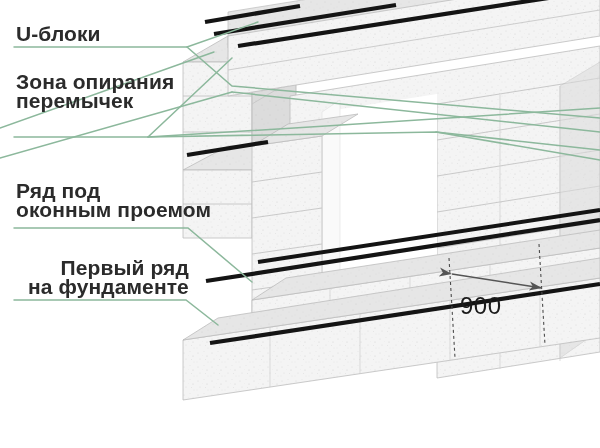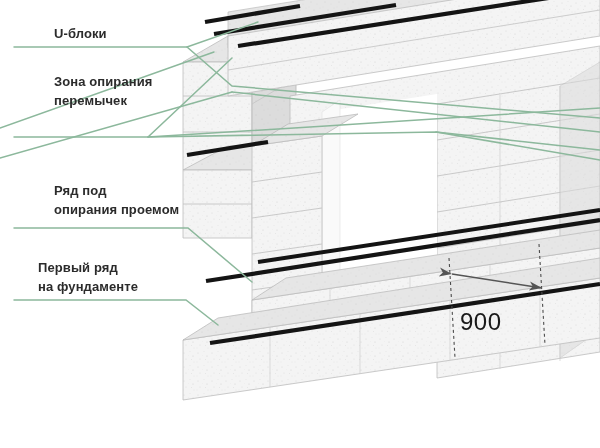--- a/index.html
+++ b/index.html
@@ -10,34 +10,32 @@
     overflow:hidden;
     position:relative;
   }
   #stage{position:absolute;left:0;top:0;width:600px;height:448px;}
   #stage svg{display:block;width:600px;height:448px;}
 
   .label{
     position:absolute;
     color:#2b2b2b;
     font-weight:bold;
-    font-size:13px;
+    font-size:21px;
     line-height:19px;
     letter-spacing:0.1px;
     white-space:pre-line;
     font-family:"Liberation Sans", sans-serif;
-    margin-left:38px;
   }
   .dimtext{
     position:absolute;
     color:#1a1a1a;
     font-size:24px;
     font-family:"Liberation Sans", sans-serif;
     letter-spacing:0.5px;
-    margin-top:16px;
   }
 </style>
 </head>
 <body>
 
 <div id="stage">
 <svg viewBox="0 0 600 448" xmlns="http://www.w3.org/2000/svg">
   <defs>
 
     <pattern id="speck" width="14" height="14" patternUnits="userSpaceOnUse">
@@ -217,18 +215,18 @@
   </g>
 </svg>
 </div>
 
 <div class="label" style="left:16px;top:24px;">U-блоки</div>
 
 <div class="label" style="left:16px;top:72px;">Зона опирания
 перемычек</div>
 
 <div class="label" style="left:16px;top:181px;">Ряд под
-опирания проемом</div>
-
-<div class="label" style="left:0;top:258px;">Первый ряд
+оконным проемом</div>
+
+<div class="label" style="left:28px;top:258px;text-align:right;">Первый ряд
 на фундаменте</div>
 
 <div class="dimtext" style="left:460px;top:292px;">900</div>
 
 </body></html>

